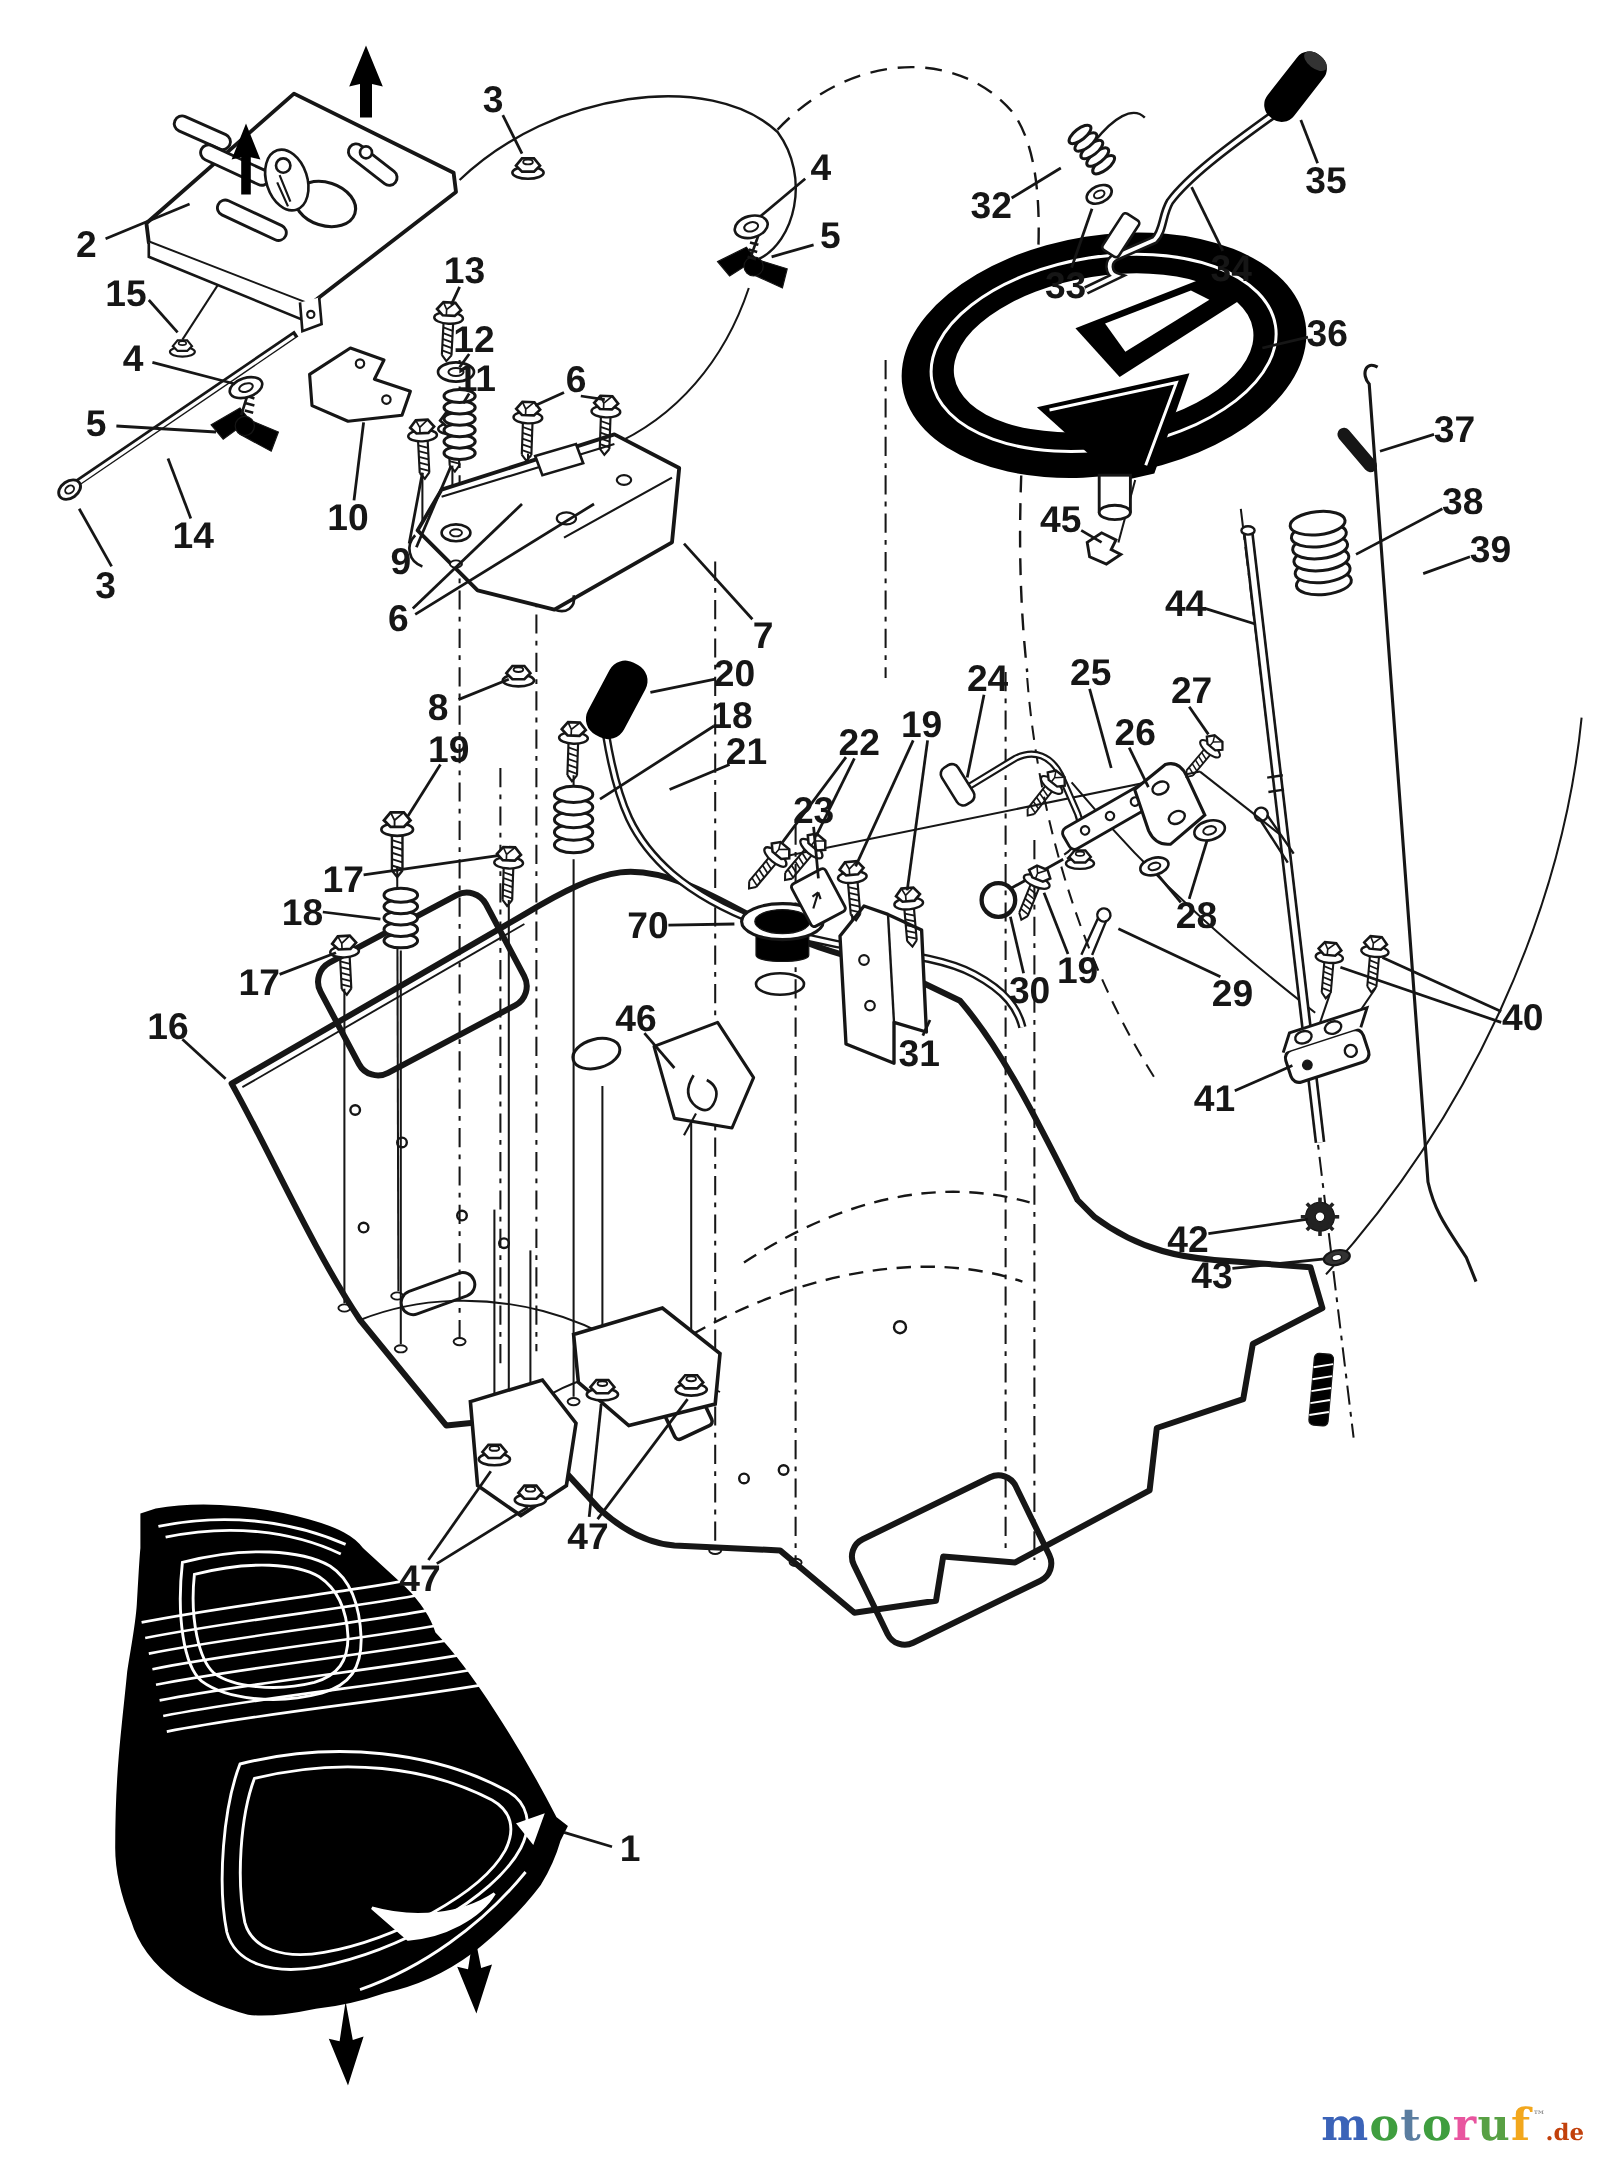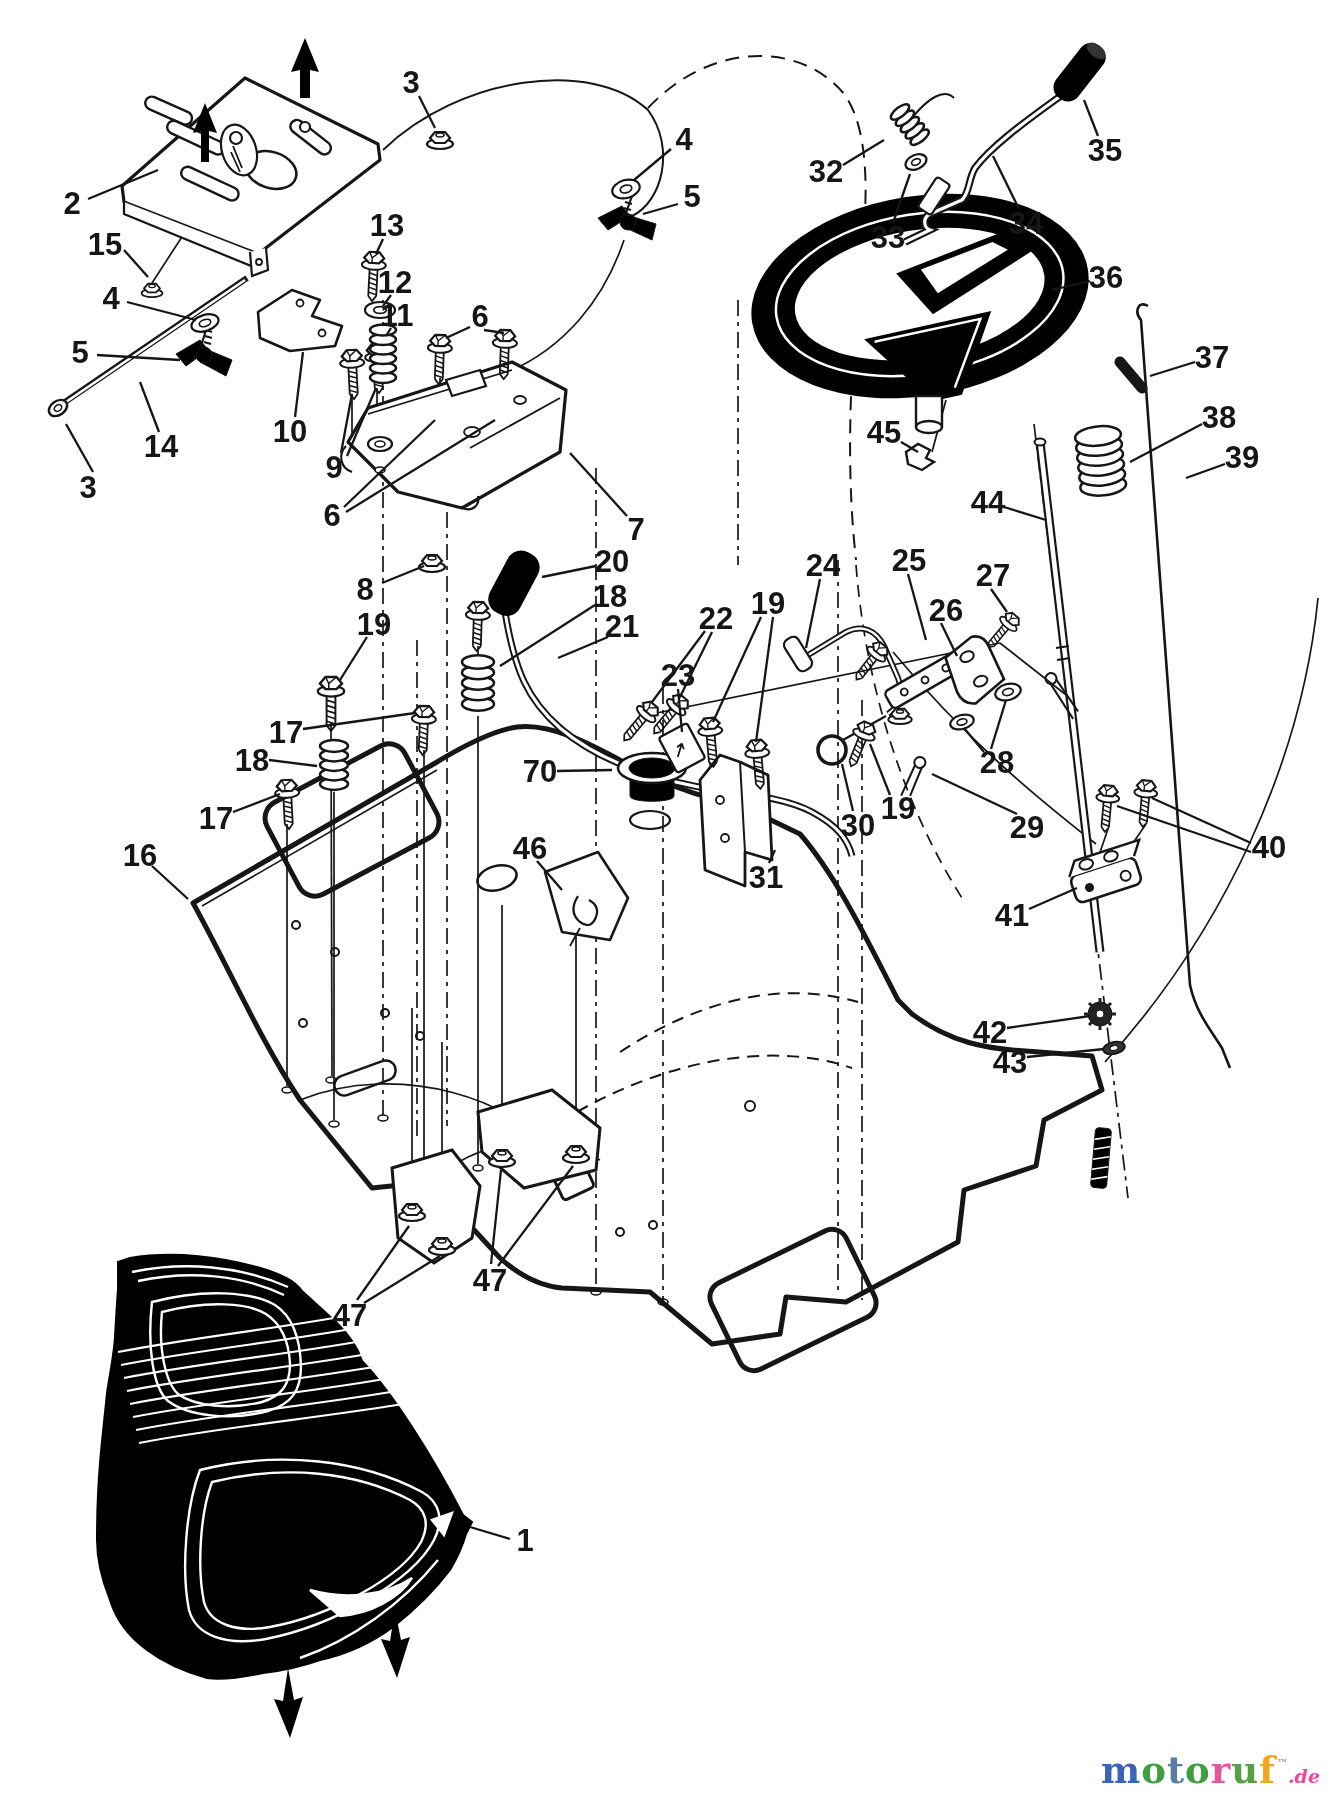--- a/index.html
+++ b/index.html
@@ -787,15 +787,15 @@
 
 <div id="logo">
       <span class="ch" style="color: rgb(59, 99, 184);">m</span>
       <span class="ch" style="color: rgb(63, 158, 63);">o</span>
       <span class="ch" style="color: rgb(90, 125, 160);">t</span>
       <span class="ch" style="color: rgb(63, 158, 63);">o</span>
       <span class="ch" style="color: rgb(232, 85, 159);">r</span>
       <span class="ch" style="color: rgb(88, 160, 68);">u</span>
       <span class="ch" style="color: rgb(242, 167, 29);">f</span>
       <span class="tm">™</span>
-      <span class="tld" style="color: #ec4899; font-style: italic;">.de</span>
+      <span class="tld" style="color: #c2410c;">.de</span>
     </div>
 </div>
 
 </body></html>

